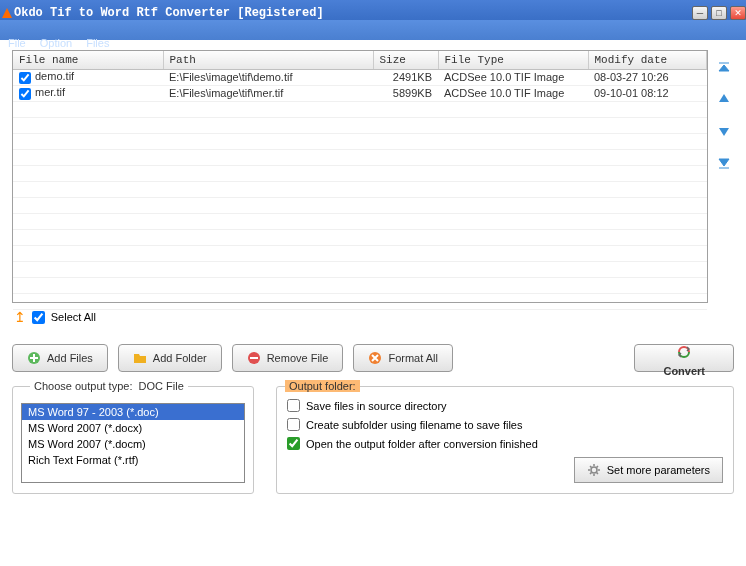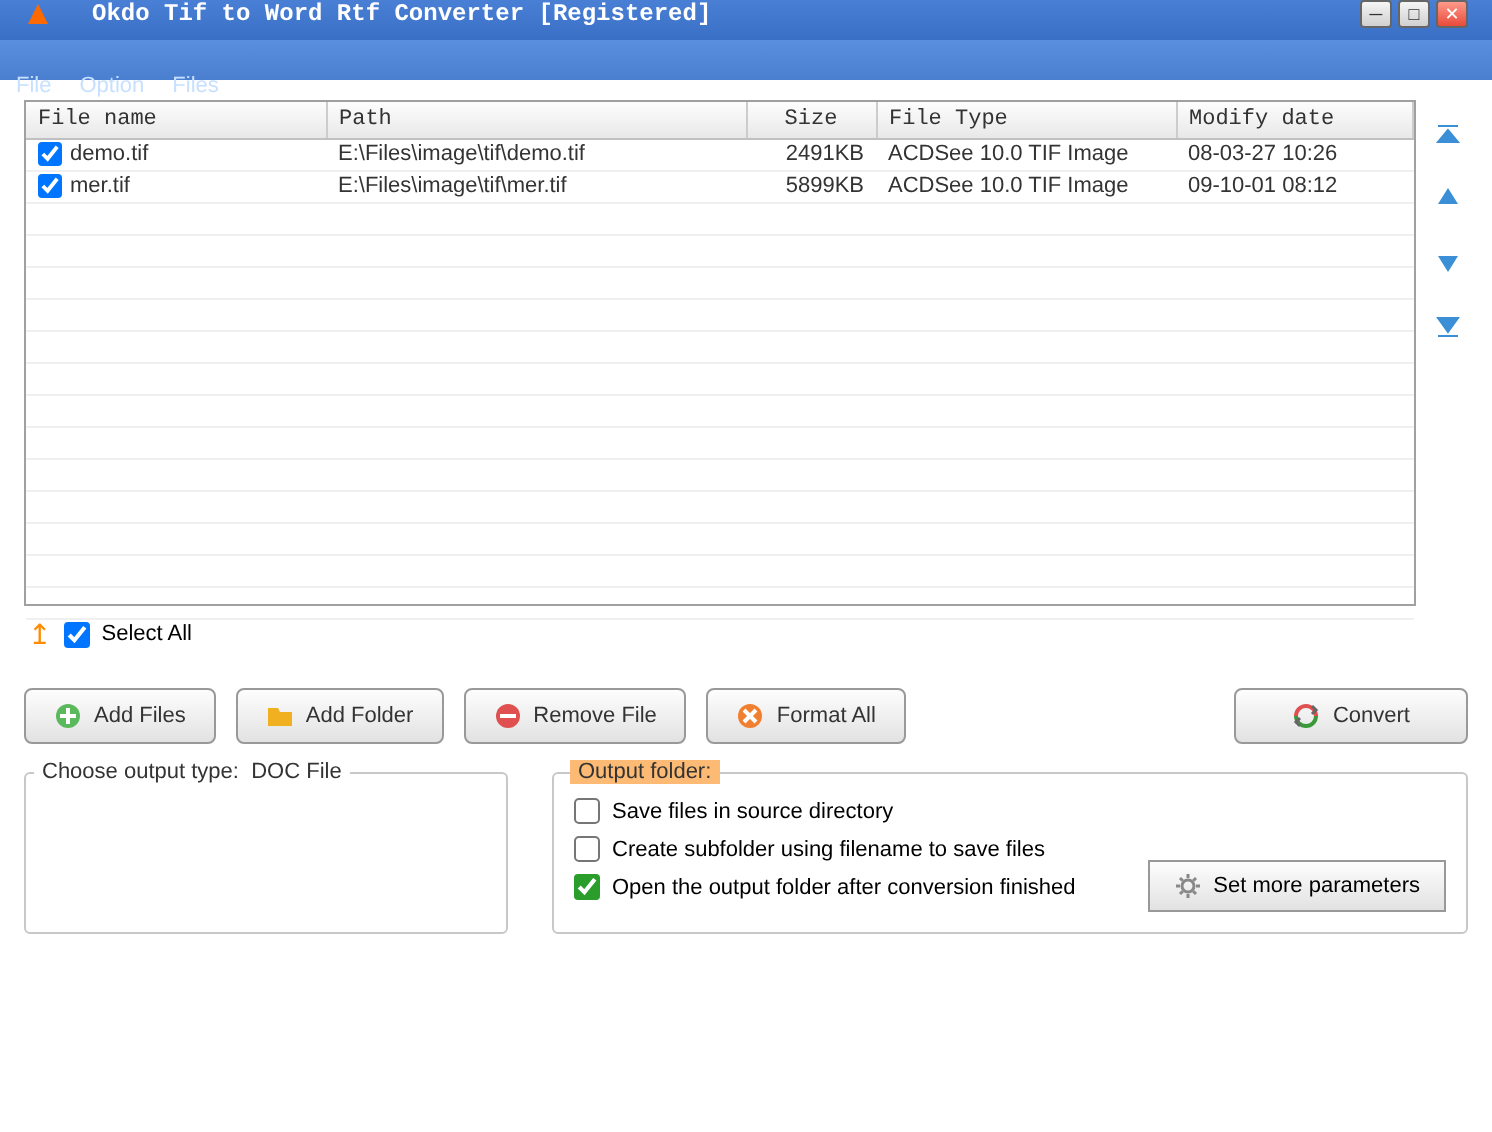--- a/index.html
+++ b/index.html
@@ -1,41 +1,41 @@
 <!DOCTYPE html>
 <html><head>
 <meta charset="utf-8">
 <style>
 * { box-sizing: border-box; margin: 0; padding: 0; font-family: Tahoma, Arial, sans-serif; font-size: 11px; }
 body { background: #fff; width: 746px; height: 566px; overflow: hidden; }
-.titlebar { background: linear-gradient(to bottom, #4a7fd6, #3a6fc6); height: 20px; display: flex; align-items: flex-start; padding: 0 12px; color: #fff; gap: 20px; }
+.titlebar { background: linear-gradient(to bottom, #4a7fd6, #3a6fc6); height: 20px; display: flex; align-items: flex-end; padding: 0 0; color: #fff; }
 .titlebar .title { font-family: "Courier New", monospace; font-size: 12px; font-weight: bold; flex: 1; }
 .winbtns { display: flex; gap: 3px; }
 .winbtn { width: 16px; height: 14px; background: linear-gradient(to bottom,#f5f5f5,#d0d0d0); border: 1px solid #666; border-radius: 2px; display: flex; align-items: center; justify-content: center; font-size: 9px; cursor: pointer; color: #333; }
 .winbtn.close { background: linear-gradient(to bottom,#ff9a8a,#e84a3a); color: #fff; }
 .menubar { background: linear-gradient(to bottom, #5a8fe0, #4a7fd0); height: 20px; display: flex; align-items: center; padding: 0 8px; color: #c8e0ff; gap: 14px; font-family: "Courier New", monospace; font-size: 12px; }
 .menubar span { cursor: pointer; margin-top: 26px; }
 .content { padding: 10px 12px; background: #fff; }
 .filepanel { display: flex; gap: 6px; }
 .filetable { flex: 1; border: 1px solid #a0a0a0; background: #fff; height: 253px; }
 .tbl { width: 100%; border-collapse: collapse; table-layout: fixed; }
 .tbl th { background: linear-gradient(to bottom,#fdfdfd,#e8e8e8); border-right: 1px solid #ccc; border-bottom: 1px solid #c0c0c0; height: 18px; text-align: left; padding: 0 6px; font-weight: normal; color: #333; font-family: "Courier New", monospace; font-size: 11px; margin-left: 48px; }
 .tbl td { border-bottom: 1px solid #f0f0f0; height: 16px; padding: 0 6px; color: #333; white-space: nowrap; overflow: hidden; }
 .tbl .chk { width: 12px; height: 12px; vertical-align: middle; margin-right: 4px; }
 .arrows { width: 20px; display: flex; flex-direction: column; gap: 14px; padding-top: 8px; align-items: center; }
 .arrowbtn { width: 18px; height: 18px; cursor: pointer; display: flex; align-items: center; justify-content: center; }
 .selectall { display: flex; align-items: center; gap: 6px; margin: 6px 0 8px 2px; }
 .selectall .upicon { color: #ff8c00; font-size: 14px; }
 .btnrow { display: flex; gap: 10px; margin-bottom: 14px; margin-top: 19px; }
 .btn { height: 28px; padding: 0 14px; background: linear-gradient(to bottom,#fdfdfd,#e2e2e2); border: 1px solid #999; border-radius: 4px; display: flex; align-items: center; gap: 6px; cursor: pointer; color: #333; }
-.btn.convert { font-weight: normal; padding: 0 28px; }
+.btn.convert { font-weight: bold; padding: 0 28px; flex-direction: column; }
 .spacer { flex: 1; }
 .bottom { display: flex; gap: 22px; }
 .leftgrp { width: 242px; border: 1px solid #c8c8c8; border-radius: 3px; padding: 6px 8px 10px 8px; position: relative; }
-.leftgrp .gl { position: absolute; top: -7px; left: 4px; background: #fff; padding: 0 4px; color: #333; }
+.leftgrp .gl { position: absolute; top: -7px; left: 17px; background: #fff; padding: 0 4px; color: #333; }
 .listbox { border: 1px solid #888; background: #fff; height: 80px; margin-top: 10px; overflow: hidden; }
 .listbox .opt { padding: 1px 6px; height: 16px; line-height: 15px; cursor: pointer; }
 .listbox .opt.sel { background: #3a6fd0; color: #fff; }
 .rightgrp { flex: 1; border: 1px solid #c8c8c8; border-radius: 3px; padding: 6px 10px 10px 10px; position: relative; }
 .rightgrp .gl { position: absolute; top: -7px; left: 8px; background: #fdba74; padding: 0 4px; color: #333; }
 .outrow { display: flex; gap: 6px; align-items: center; margin: 10px 0 10px 0; }
 .outinp { flex: 1; height: 22px; border: 1px solid #888; padding: 0 6px; background: #fff; }
 .smbtn { height: 22px; padding: 0 10px; background: linear-gradient(to bottom,#fdfdfd,#e2e2e2); border: 1px solid #999; border-radius: 3px; cursor: pointer; }
 .chkline { display: flex; align-items: center; gap: 6px; margin: 6px 0; }
 .chkline input { width: 13px; height: 13px; }
@@ -74,21 +74,21 @@
             <col style="width:150px">
             <col style="width:210px">
             <col style="width:65px">
             <col style="width:150px">
             <col>
           </colgroup>
         <thead>
             <tr>
           <th>File name</th>
           <th>Path</th>
-          <th style="text-align:center">Size</th>
+          <th style="text-align:left">Size</th>
           <th>File Type</th>
           <th>Modify date</th>
         </tr>
           </thead>
         <tbody id="tbody">
             <tr>
               <td><input type="checkbox" class="chk" checked="" style="">demo.tif</td>
               <td>E:\Files\image\tif\demo.tif</td>
               <td style="text-align:right">2491KB</td>
               <td>ACDSee 10.0 TIF Image</td>
@@ -218,20 +218,26 @@
             <path d="M10 2l2 2-2 2M4 12l-2-2 2-2" fill="none" stroke="#666" stroke-width="1.5"></path>
           </svg>
         </span>
       <span>Convert</span>
     </div>
   </div>
 
   <div class="bottom">
     <div class="leftgrp">
       <span class="gl"><span>Choose output type:</span>&nbsp;&nbsp;<span>DOC File</span></span>
+      <div class="listbox" id="typelist">
+          <div class="opt sel">MS Word 97 - 2003 (*.doc)</div>
+          <div class="opt">MS Word 2007 (*.docx)</div>
+          <div class="opt">MS Word 2007 (*.docm)</div>
+          <div class="opt">Rich Text Format (*.rtf)</div>
+        </div>
     </div>
     <div class="rightgrp">
       <span class="gl">Output folder:</span>
       <label class="chkline">
           <input type="checkbox" style="">
           <span>Save files in source directory</span>
         </label>
       <label class="chkline">
           <input type="checkbox" style="">
           <span>Create subfolder using filename to save files</span>

